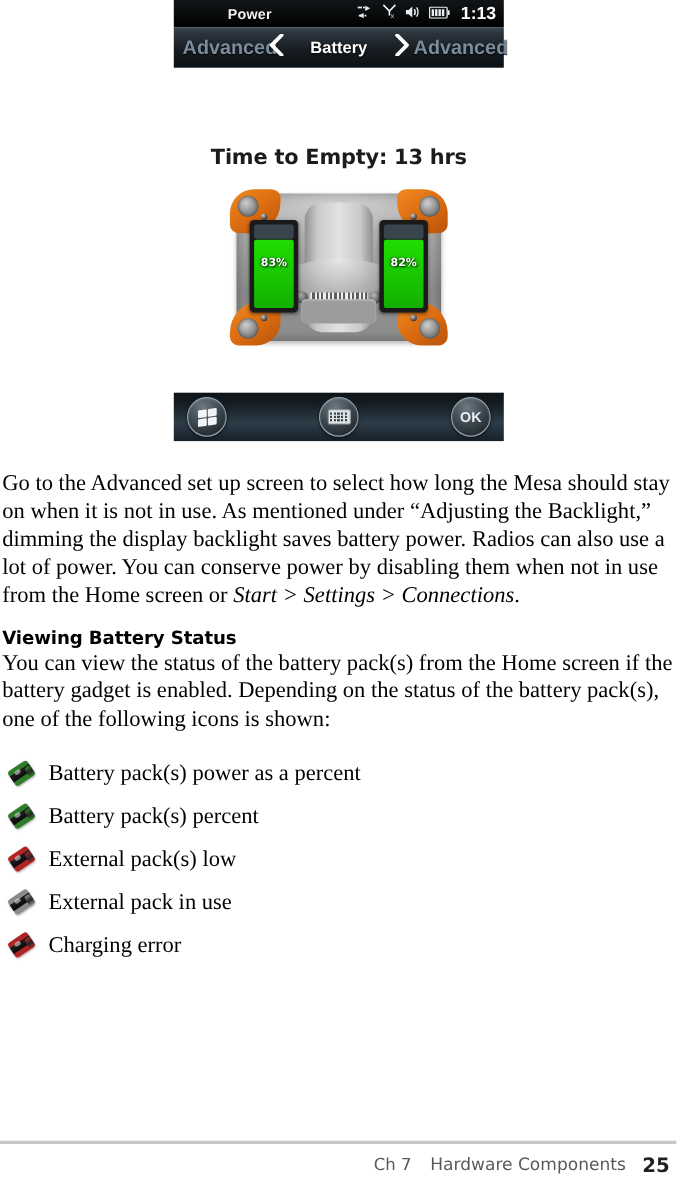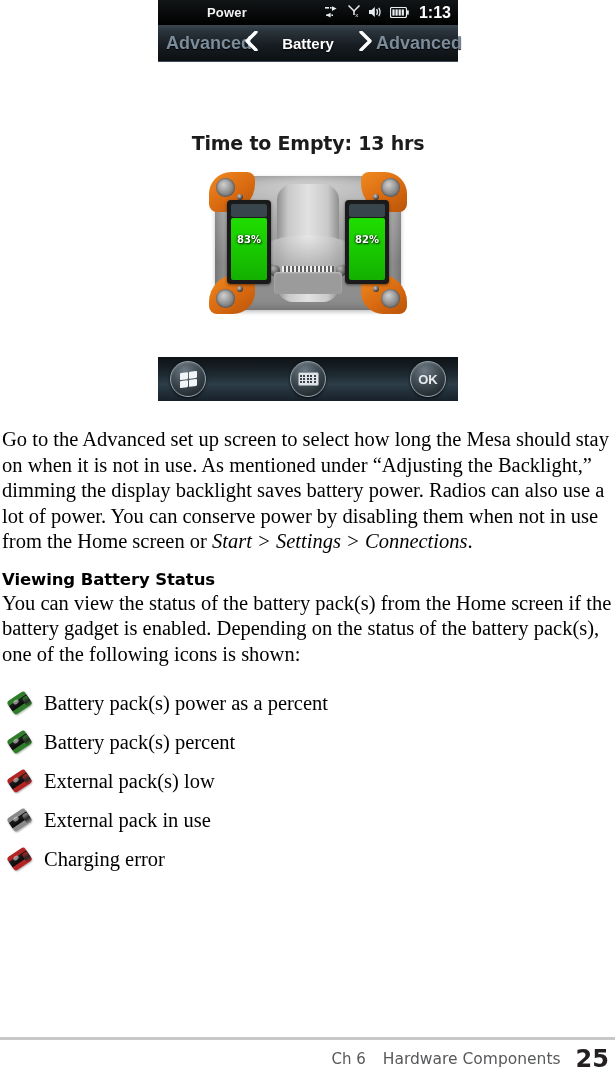--- a/index.html
+++ b/index.html
@@ -395,21 +395,21 @@
   }
   .footer .ch {
     font-size: 15px;
     margin-right: 17px;
   }
   .footer .sec {
     font-size: 15.5px;
     margin-right: 15px;
   }
   .footer .pg {
-    font-size: 24px;
+    font-size: 18px;
     font-weight: bold;
     color: #231f20;
   }
 </style>
 </head>
 <body>
 
 <div class="device-shot">
 
   <div class="status-bar">
@@ -605,16 +605,16 @@
         </span>
       </span>
       <span class="lbl">Charging error</span>
     </div>
 
   </div>
 </div>
 
 <div class="footer-rule"></div>
 <div class="footer">
-  <span class="ch">Ch 6</span>
+  <span class="ch">Ch 7</span>
   <span class="sec">Hardware Components</span>
   <span class="pg">25</span>
 </div>
 
 </body></html>

